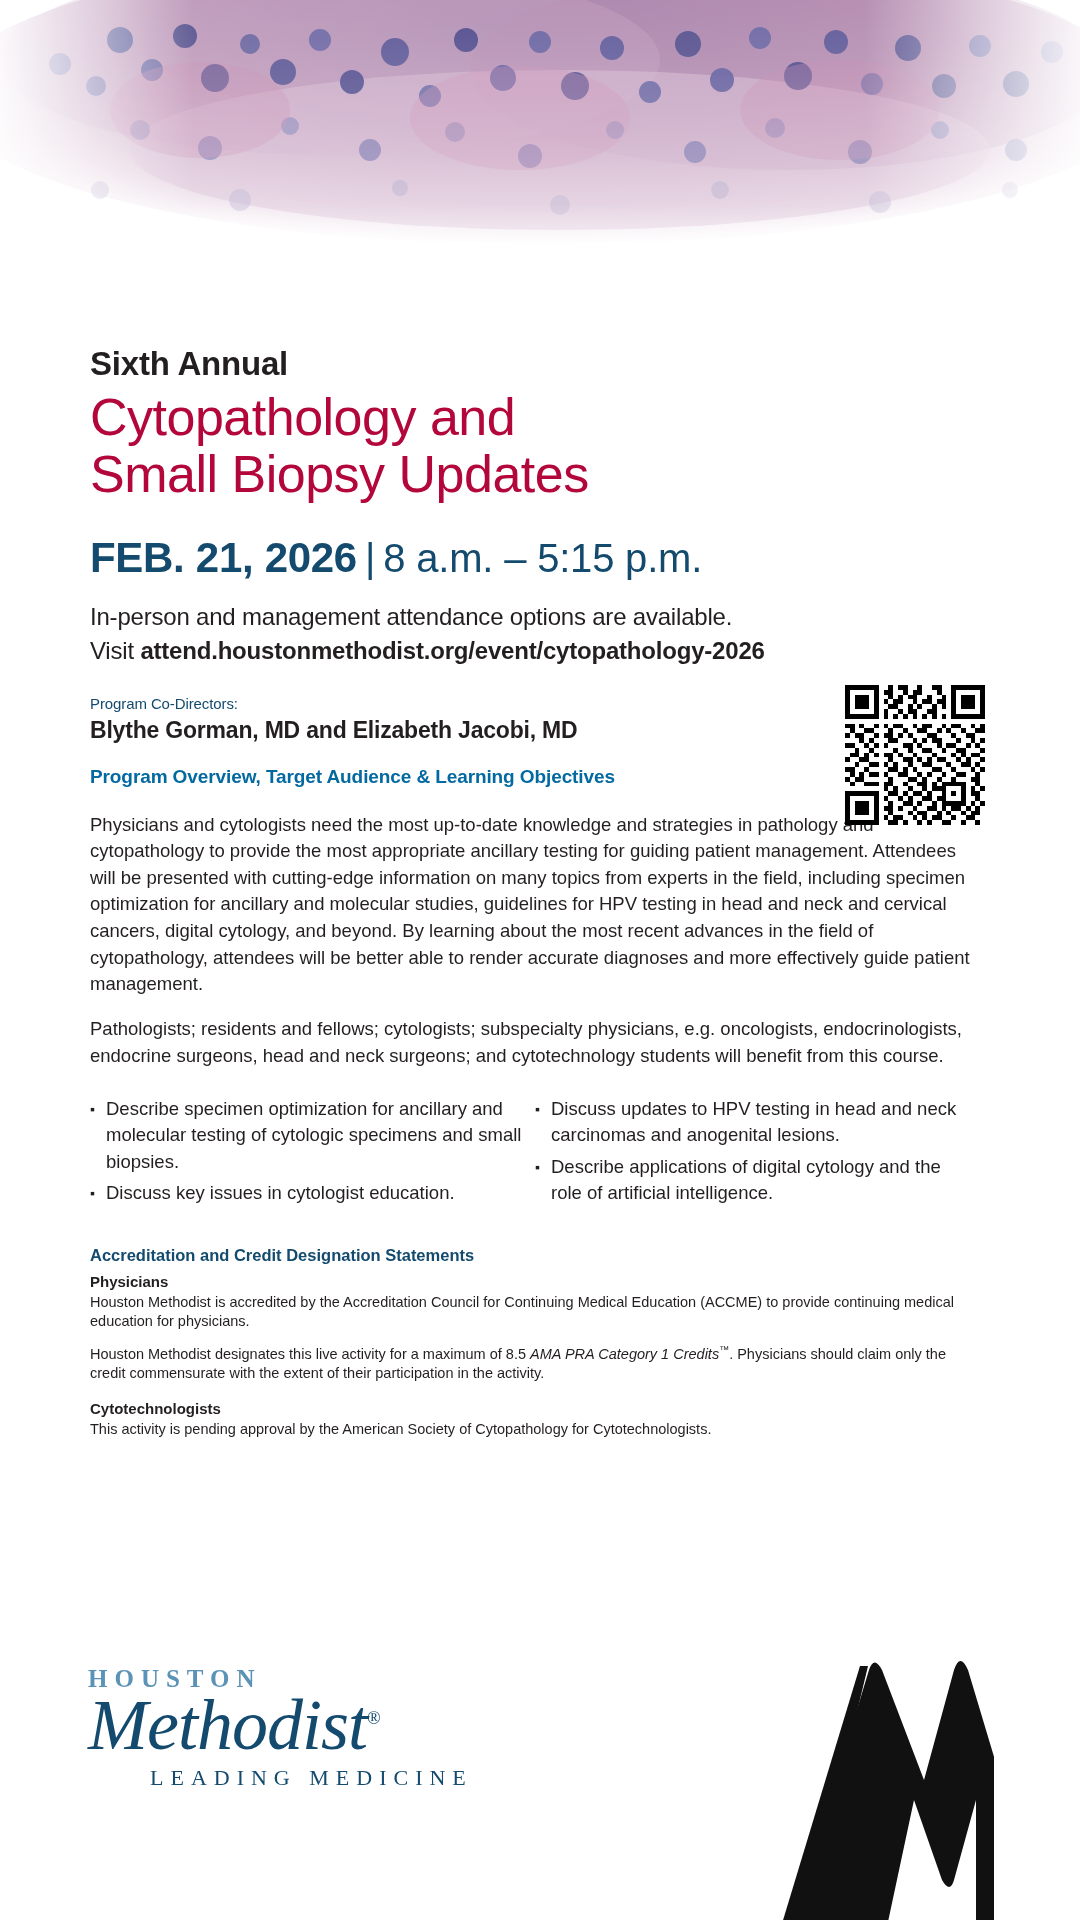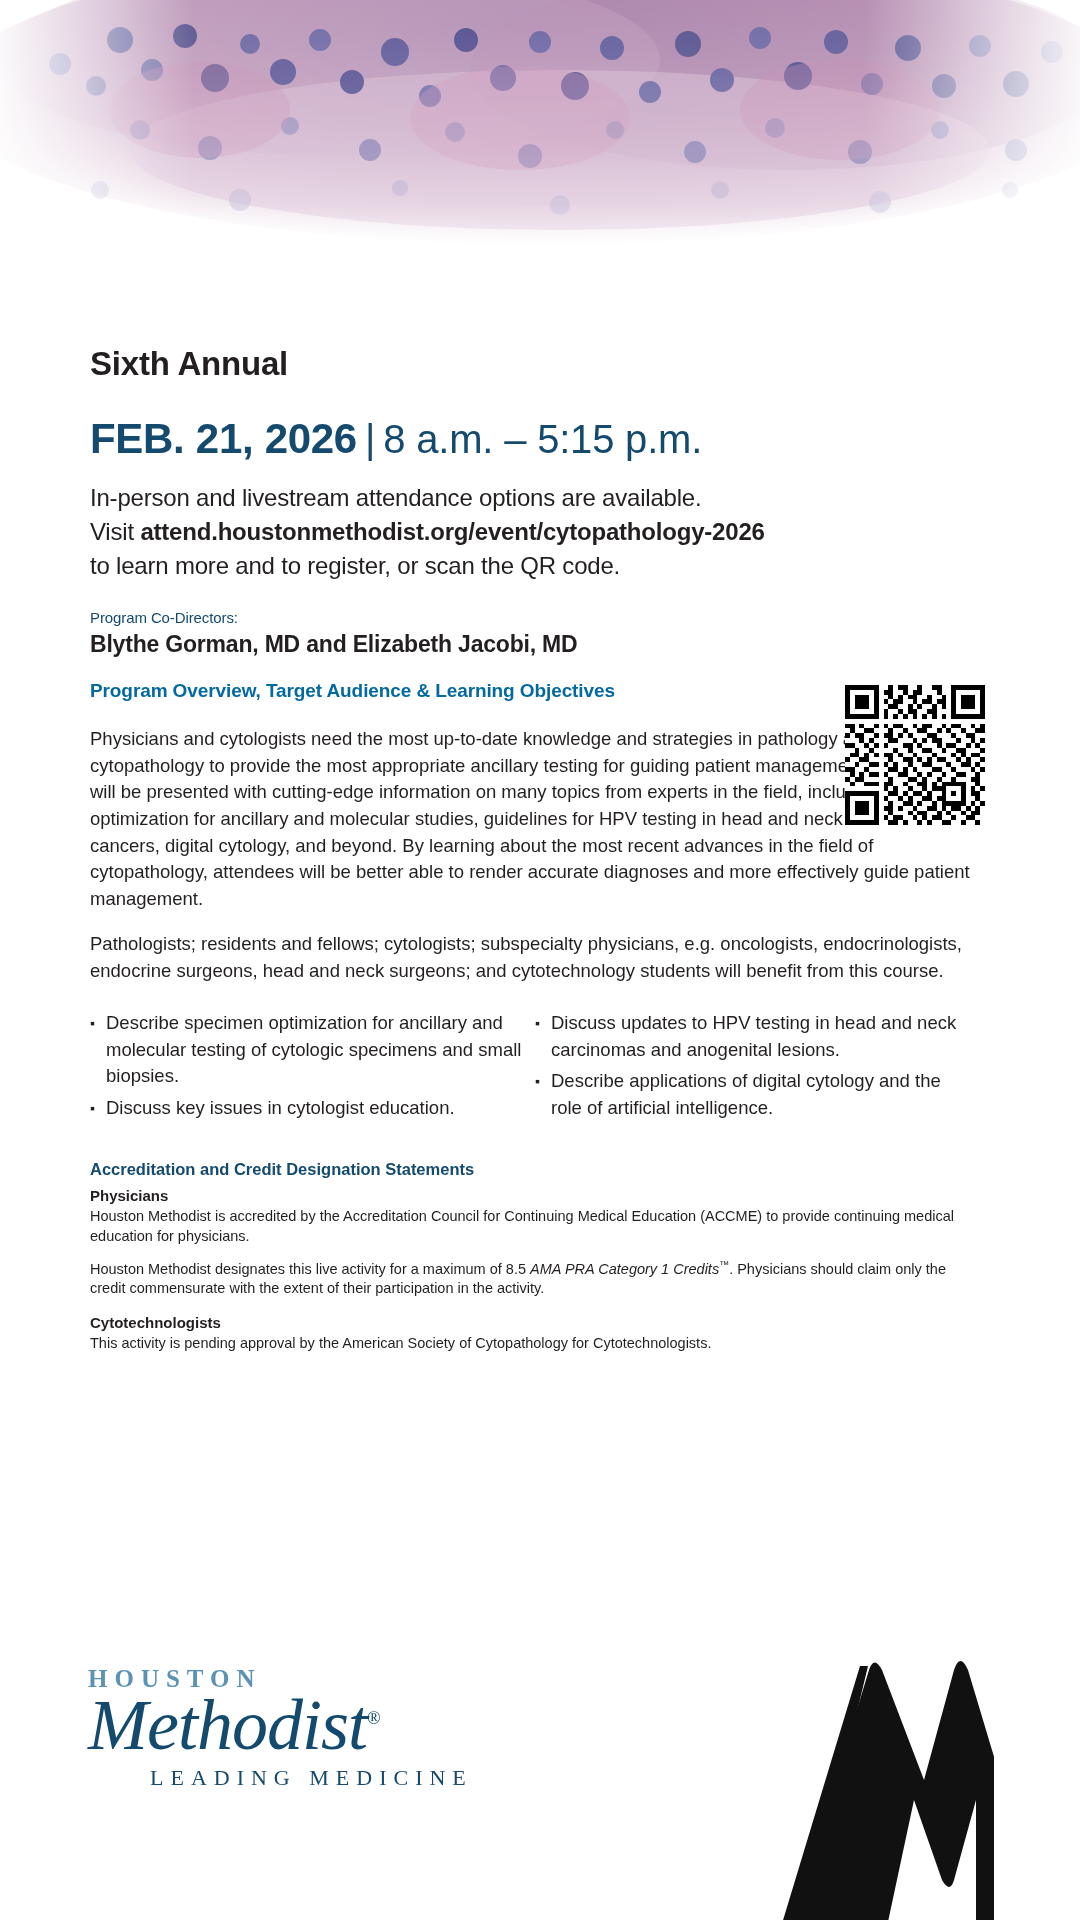--- a/index.html
+++ b/index.html
@@ -328,29 +328,32 @@
     <rect x="0" y="0" width="1080" height="330" fill="url(#gEdgeL)"></rect>
     <rect x="0" y="0" width="1080" height="330" fill="url(#gEdgeR)"></rect>
   </svg>
 </div>
 
 <div class="content">
   <div class="pad" style="position:relative;">
 
     <div class="kicker">Sixth Annual</div>
 
+    <h1 class="title">
+      <span>Cytopathology and</span>
+      <span>Small Biopsy Updates</span>
+    </h1>
 
     <div class="datebar">
       <span class="date-strong">FEB. 21, 2026</span><span class="date-sep">|</span><span class="date-light">8 a.m. – 5:15 p.m.</span>
     </div>
 
     <div class="attend-lines">
-      <div>In-person and livestream attendance options are available.</div>
+      <div>In-person and management attendance options are available.</div>
       <div><span>Visit </span><span class="bold">attend.houstonmethodist.org/event/cytopathology-2026</span></div>
-      <div>to learn more and to register, or scan the QR code.</div>
     </div>
 
     <div class="codir-head">Program Co-Directors:</div>
     <div class="codir-names">Blythe Gorman, MD and Elizabeth Jacobi, MD</div>
 
     <div class="qr">
       <svg width="140" height="140" viewBox="0 0 29 29" xmlns="http://www.w3.org/2000/svg" shape-rendering="crispEdges">
         <rect width="29" height="29" fill="#ffffff"></rect>
         <g fill="#000000">
 

